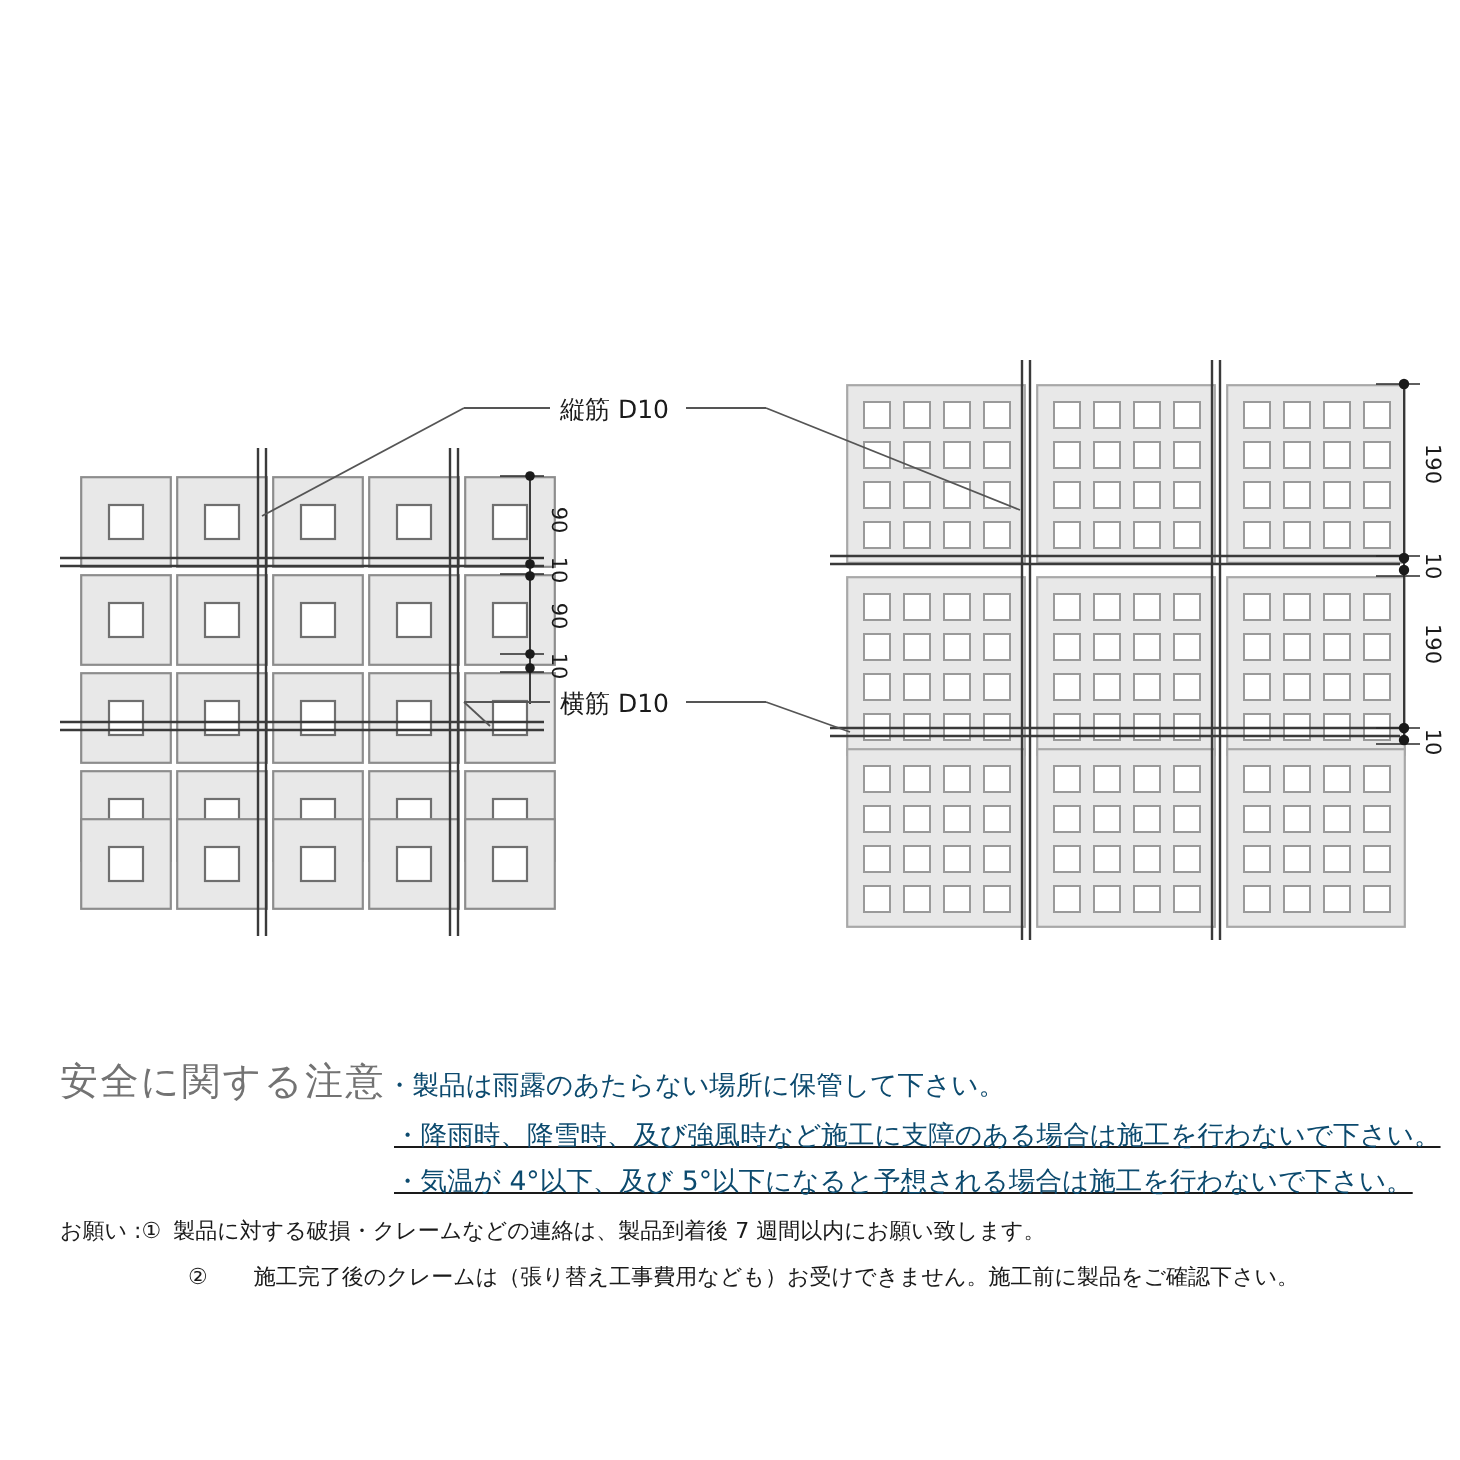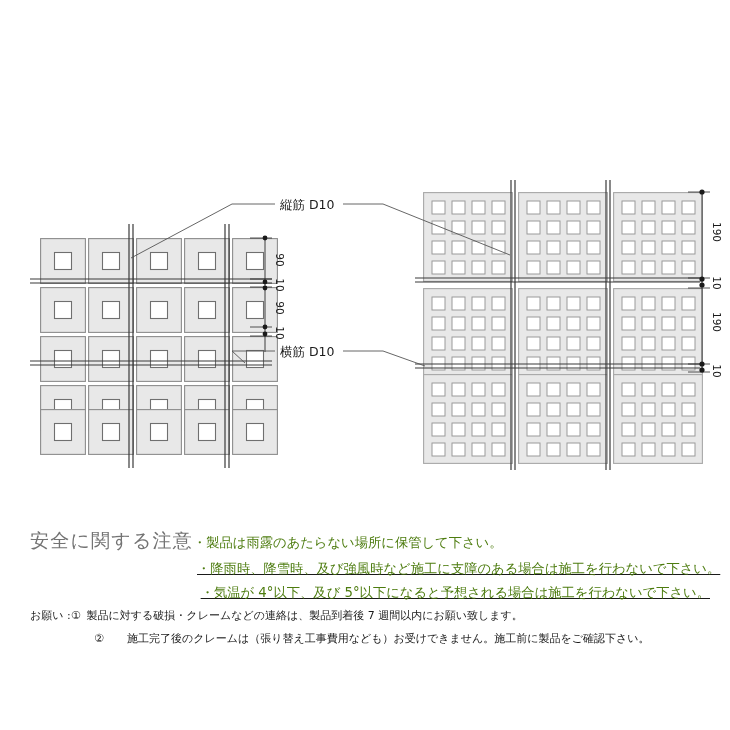--- a/index.html
+++ b/index.html
@@ -4,21 +4,21 @@
 <style>
   html,body{margin:0;padding:0;}
   body{
     width:730px;height:730px;
     background:#ffffff;
     font-family:"Liberation Sans","DejaVu Sans",sans-serif;
     color:#1a1a1a;
     overflow:hidden;
     position:relative;
   }
-  #stage{position:absolute;left:0;top:0;width:730px;height:730px;text-align:right;}
+  #stage{position:absolute;left:0;top:0;width:730px;height:730px;}
 
   
   #diagram{position:absolute;left:0;top:0;width:730px;height:500px;}
   #diagram svg{display:block;}
 
   
   .text-area{position:absolute;left:0;top:500px;width:730px;height:230px;}
 
   .safety-block{
     position:absolute;left:30px;top:28px;width:680px;
@@ -27,21 +27,21 @@
   .safety-row1{display:flex;align-items:baseline;}
   .safety-title{
     font-size:19px;
     letter-spacing:1.2px;
     font-family:"DejaVu Sans","Liberation Sans",sans-serif;
     color:#737373;
     white-space:nowrap;
   }
   .safety-line{
     font-size:13.3px;
-    color:#4d7c0f;
+    color:#0c4a6e;
     white-space:nowrap;
     font-family:"DejaVu Sans","Liberation Sans",sans-serif;
   }
   .safety-line.indent{margin-left:167px;}
   .safety-row2,.safety-row3{margin-top:5px;text-decoration:underline;}
 
   .request-block{
     position:absolute;left:30px;top:108px;width:690px;
   }
   .req-row{display:flex;align-items:baseline;font-size:11px;

